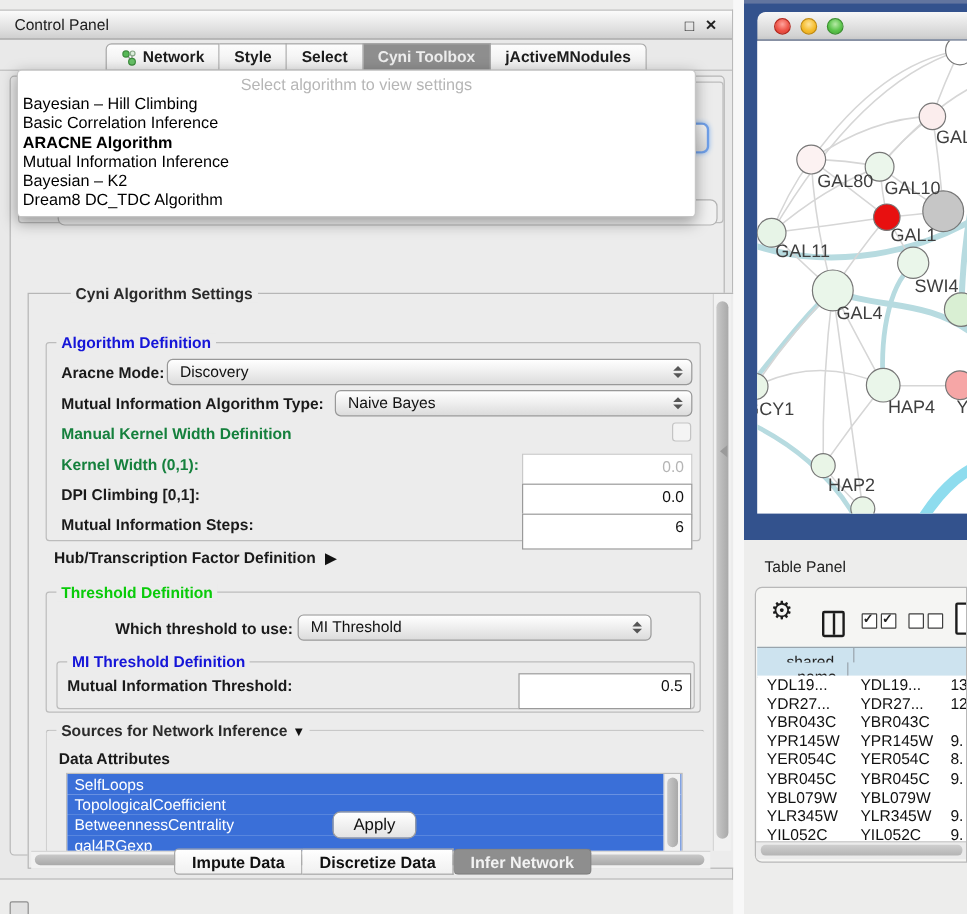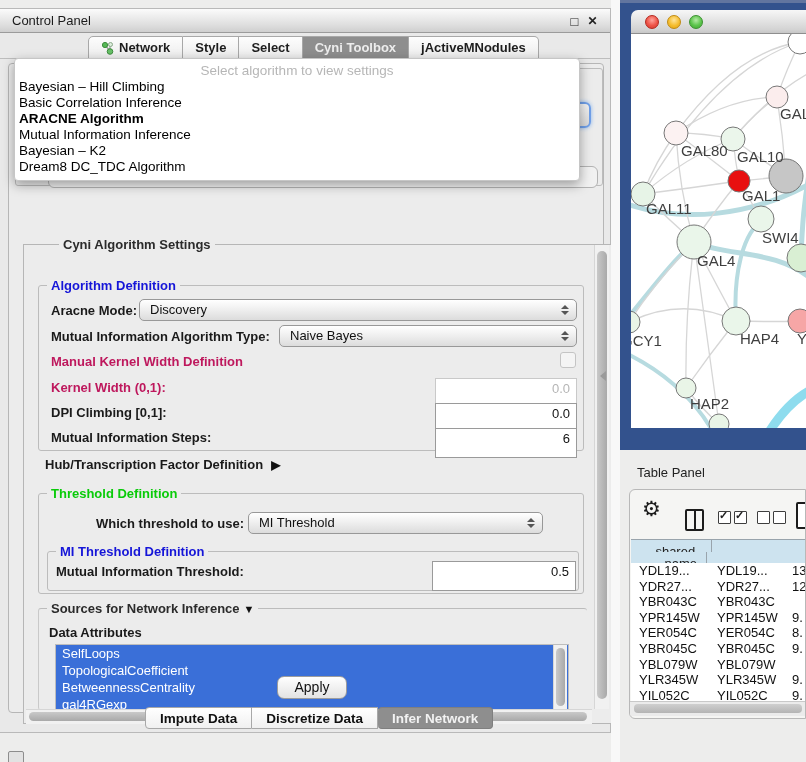--- a/index.html
+++ b/index.html
@@ -45,21 +45,21 @@
   .popup-item{height:16px;line-height:16px;padding-left:4px;font-size:13.5px;color:#000;white-space:nowrap;}
   .popup-item.bold{font-weight:bold;}
   
   #settings{left:14px;top:180px;width:590px;height:480px;border:1px solid #b6b6b6;background:#ececec;}
   .grouplab{position:absolute;top:-8px;left:8px;background:#ececec;padding:0 4px;
     font-size:13px;font-weight:bold;white-space:nowrap;color:#2b2b2b;}
   .blue{color:#1515d8;}
   .green{color:#09cb09;}
   .group{position:absolute;border:1px solid #bcbcbc;border-radius:3px;}
   .lab{position:absolute;font-size:13px;font-weight:bold;color:#1a1a1a;white-space:nowrap;}
-  .lab.gray{color:#be185d;}
+  .lab.gray{color:#15803d;}
   .combo{position:absolute;height:22px;border:1px solid #989898;border-radius:5px;
     background:linear-gradient(#ffffff,#f0f0f0 45%,#dcdcdc);font-size:13px;line-height:20px;
     padding-left:10px;color:#111;box-sizing:border-box;}
   .spinner{position:absolute;right:7px;top:50%;transform:translateY(-50%);
     display:flex;flex-direction:column;gap:2px;}
   .spinner i{display:block;width:0;height:0;border-left:4px solid transparent;border-right:4px solid transparent;}
   .spinner .up{border-bottom:4px solid #555;}
   .spinner .dn{border-top:4px solid #555;}
   .field{position:absolute;height:30px;border:1px solid #9a9a9a;background:#fff;font-size:13px;
     line-height:19px;text-align:right;padding-right:6px;color:#111;box-sizing:border-box;}

